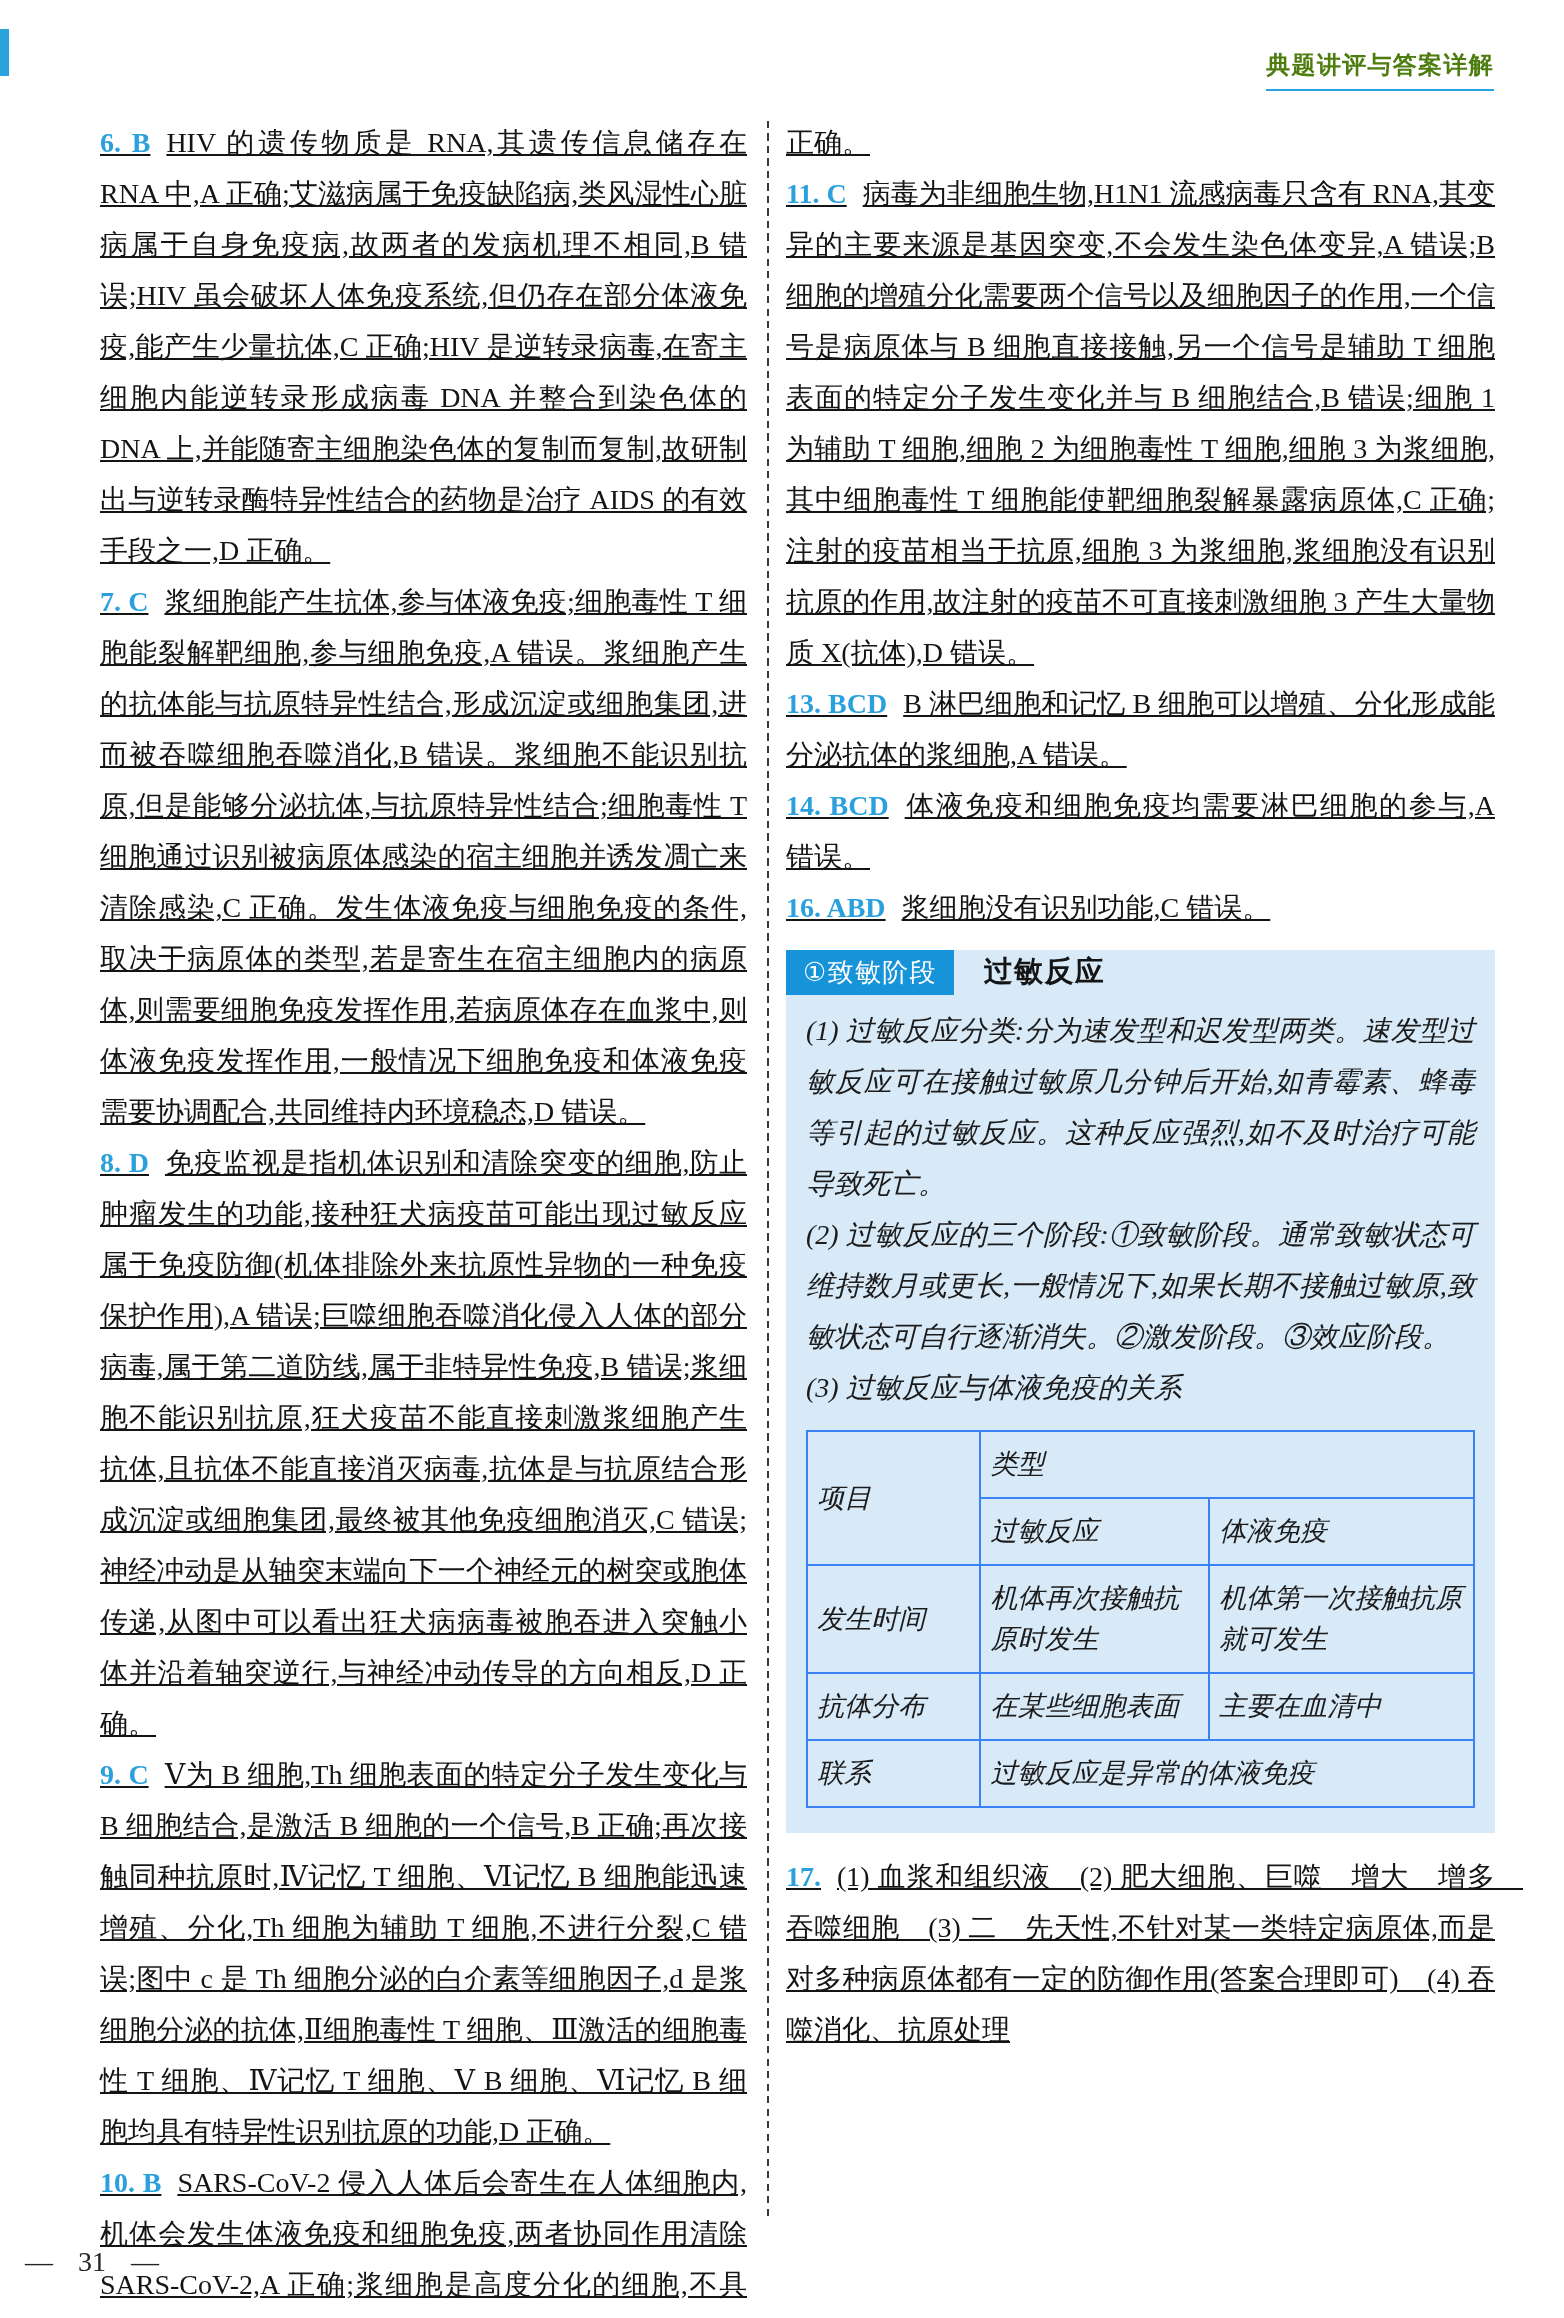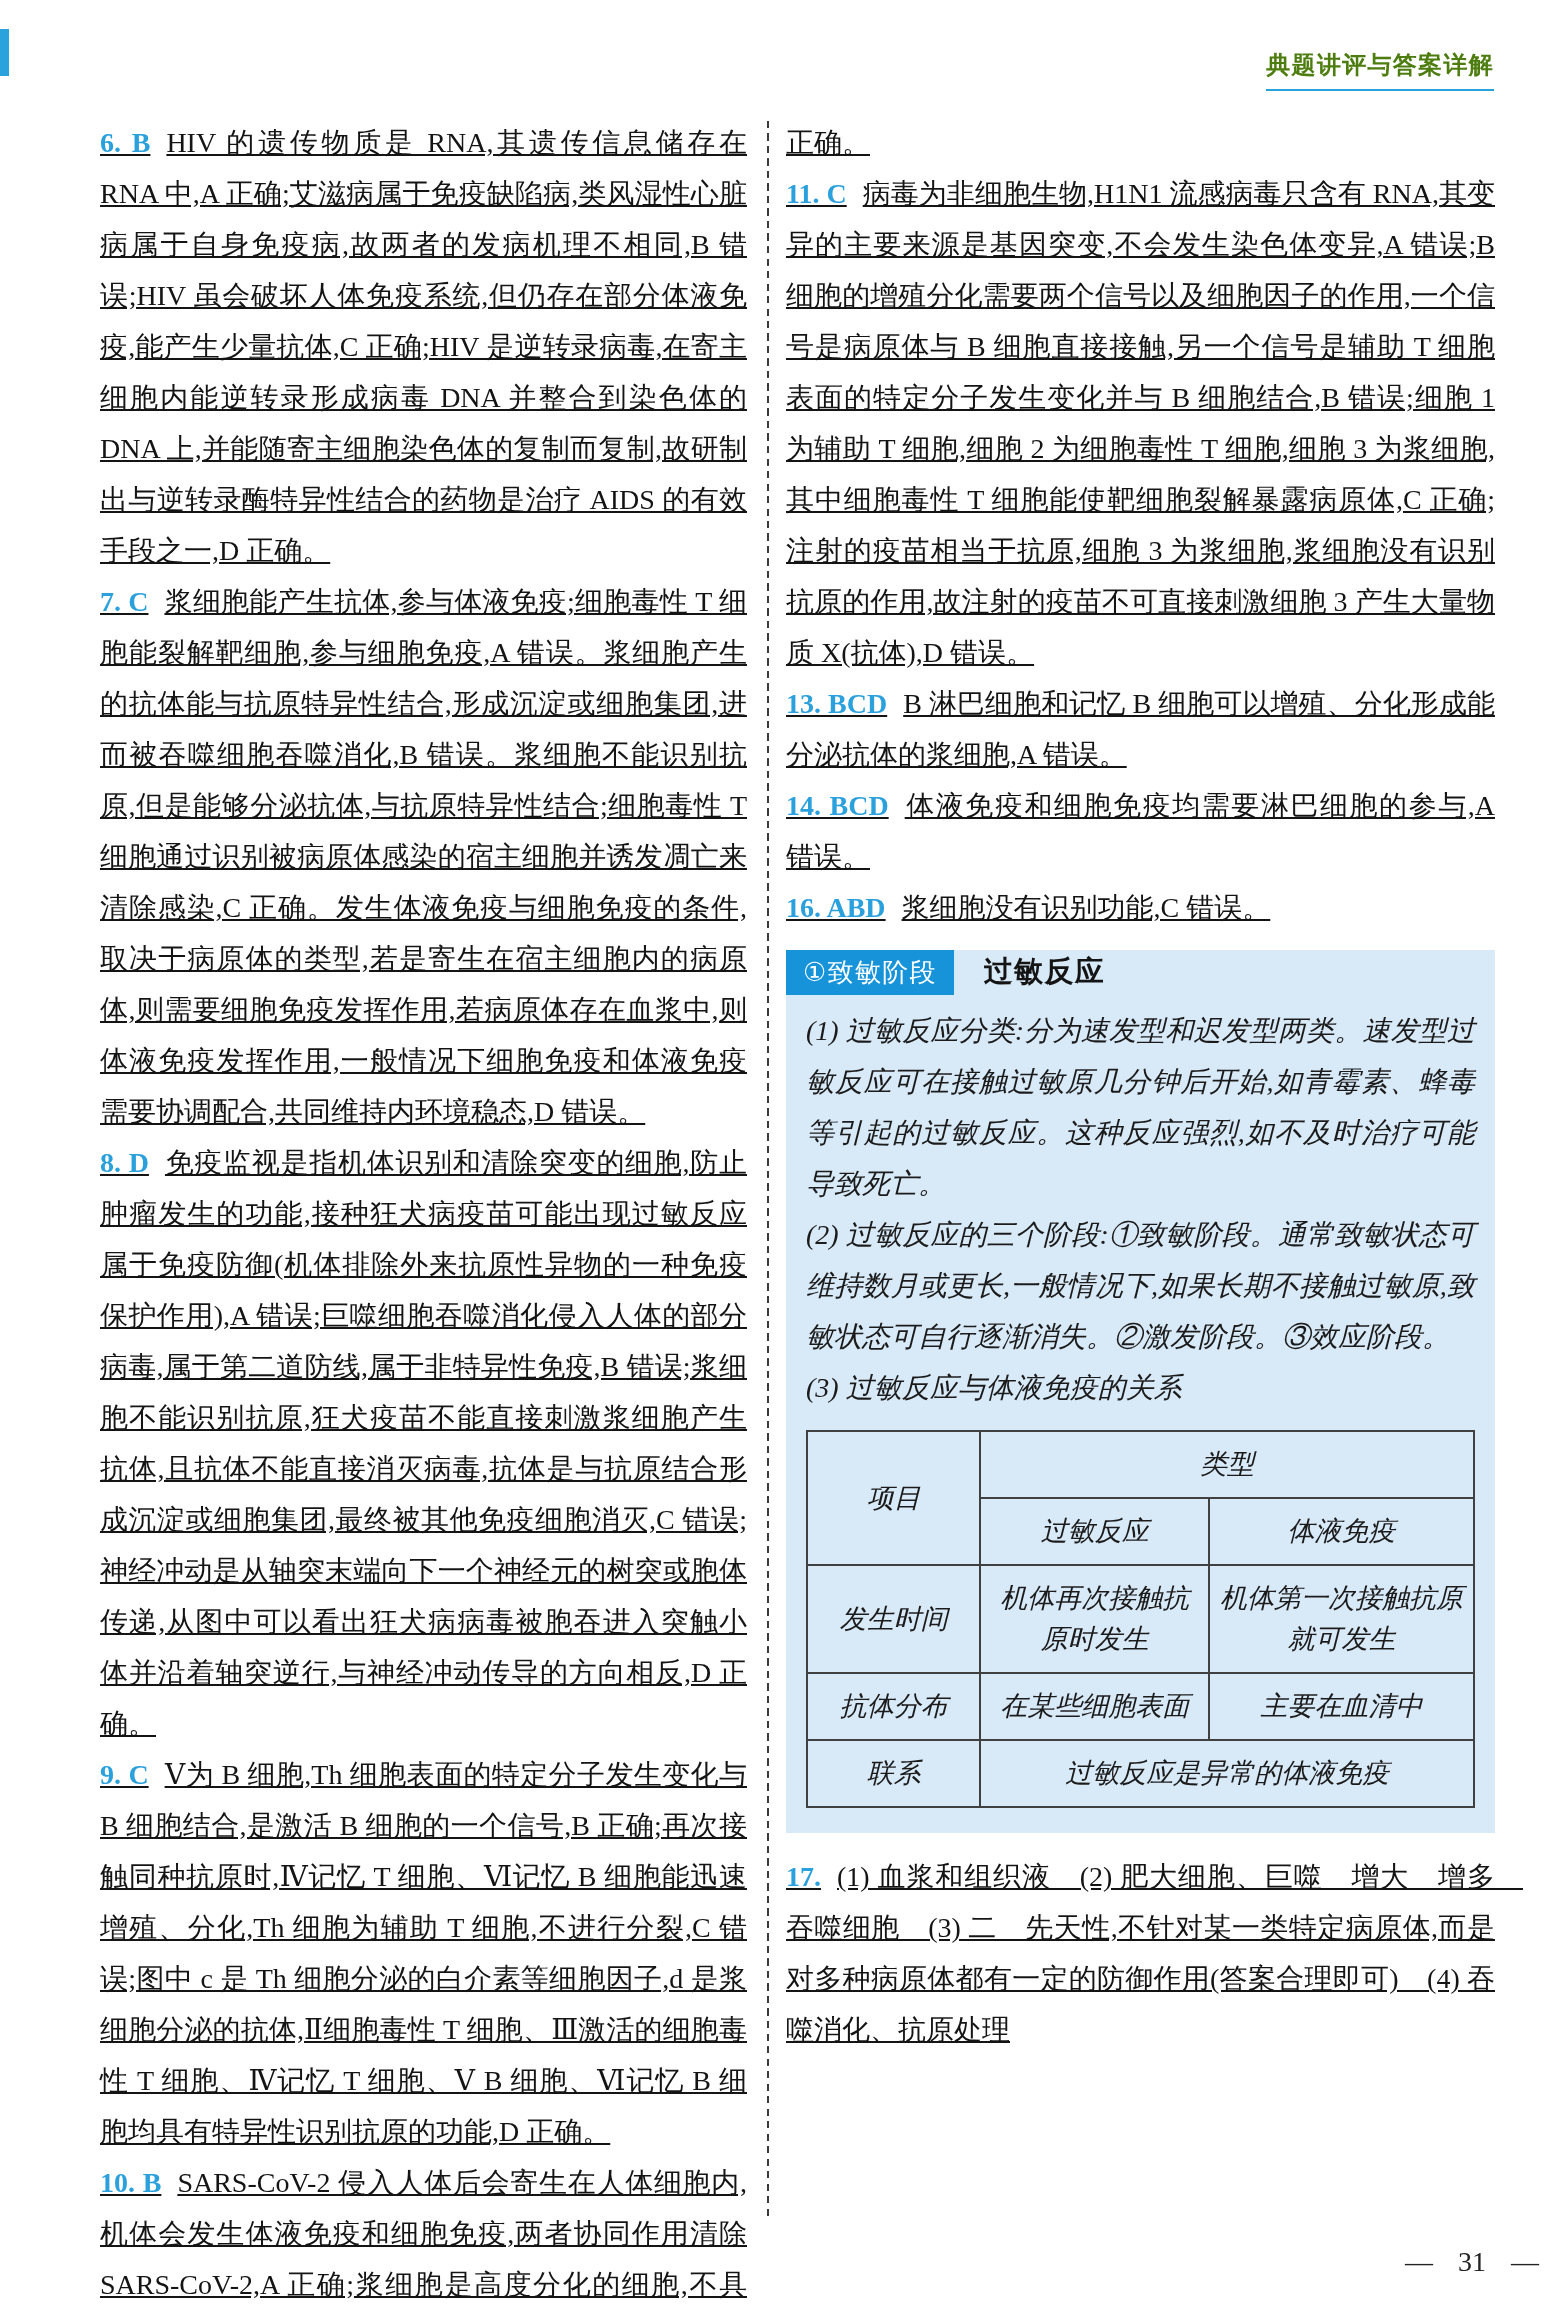--- a/index.html
+++ b/index.html
@@ -61,28 +61,28 @@
   .kb-par {
     font-size:28px; line-height:51px; text-align:justify;
     font-style:italic; color:#1b1b1b;
   }
   .kb-table {
     width:100%; margin-top:17px;
     border-collapse:collapse; background:#d8e9f7;
     font-style:italic; font-size:27px; line-height:41px;
   }
   .kb-table th, .kb-table td {
-    border:2px solid #404040; text-align:center; vertical-align:middle;
+    border:2px solid #3b82f6; text-align:left; vertical-align:middle;
     font-weight:normal; padding:12px 9.2px; color:#1b1b1b;
   }
   .kb-table .outer { border-width:2.6px; }
   .kb-table col.c1 { width:26%; }
   .page-footer {
     position:absolute; left:0; bottom:41px; width:100%;
-    text-align:right; font-size:28px; color:#222;margin-top:12px;
+    text-align:left; font-size:28px; color:#222;margin-top:12px;
   }
   .page-footer .dash { margin:0 25px; }
 </style>
 </head>
 <body>
 
 <div class="edge-tab"></div>
 
 <div class="page-header">典题讲评与答案详解</div>
 

